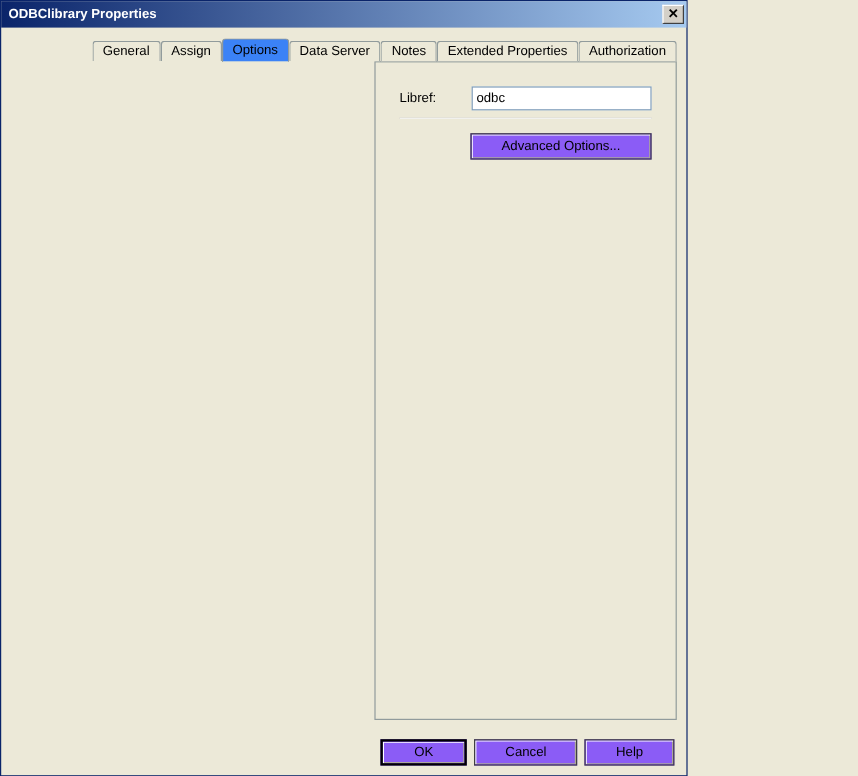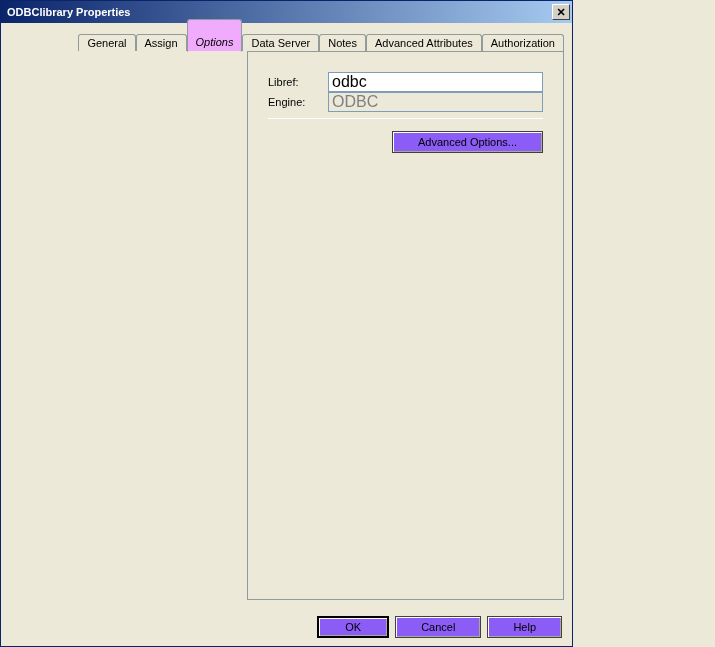--- a/index.html
+++ b/index.html
@@ -73,27 +73,26 @@
       border-radius: 3px 3px 0 0;
       background: #ece9d8;
       padding: 2px 8px;
       margin-right: 0px;
       cursor: default;
       color: #000;
       position: relative;
       font-size: 11px;
     }
     .tab.active {
-      background: #f0abfc;
+      background: #3b82f6;
       border-bottom: 1px solid #ece9d8;
       margin-bottom: -1px;
-      padding-top: 16px;
+      padding-top: 3px;
       padding-bottom: 3px;
       z-index: 3;
-      font-style: italic;
     }
     .tabpanel {
       flex: 1;
       border: 1px solid #919b9c;
       background: #ece9d8;
       padding: 20px 20px 10px 20px;
       position: relative;
       z-index: 1;
     }
     .form-row {
@@ -104,21 +103,21 @@
       width: 60px;
       color: #000;
     }
     .text-input {
       flex: 1;
       height: 20px;
       border: 1px solid #7f9db9;
       background: #fff;
       padding: 2px 3px;
       font-family: Tahoma, Arial, sans-serif;
-      font-size: 16px;
+      font-size: 11px;
       color: #000;
     }
     .text-input.readonly {
       background: #ece9d8;
       color: #808080;
     }
     .separator {
       height: 1px;
       background: #aca899;
       border-bottom: 1px solid #fff;
@@ -161,32 +160,28 @@
     </div>
   </div>
 
   <div class="client">
     <div class="tabstrip">
       <div class="tab">General</div>
       <div class="tab">Assign</div>
       <div class="tab active">Options</div>
       <div class="tab">Data Server</div>
       <div class="tab">Notes</div>
-      <div class="tab">Advanced Attributes</div>
+      <div class="tab">Extended Properties</div>
       <div class="tab">Authorization</div>
     </div>
 
     <div class="tabpanel">
       <div class="form-row">
         <span class="form-label">Libref:</span>
         <input type="text" class="text-input" value="odbc" style="">
-      </div>
-      <div class="form-row">
-        <span class="form-label">Engine:</span>
-        <input type="text" class="text-input readonly" readonly="" value="ODBC" style="">
       </div>
       <div class="separator"></div>
       <div class="adv-row">
         <button type="button" class="btn" style="min-width:128px">Advanced Options...</button>
       </div>
     </div>
   </div>
 
   <div class="bottombar">
     <button type="button" class="btn default">OK</button>

